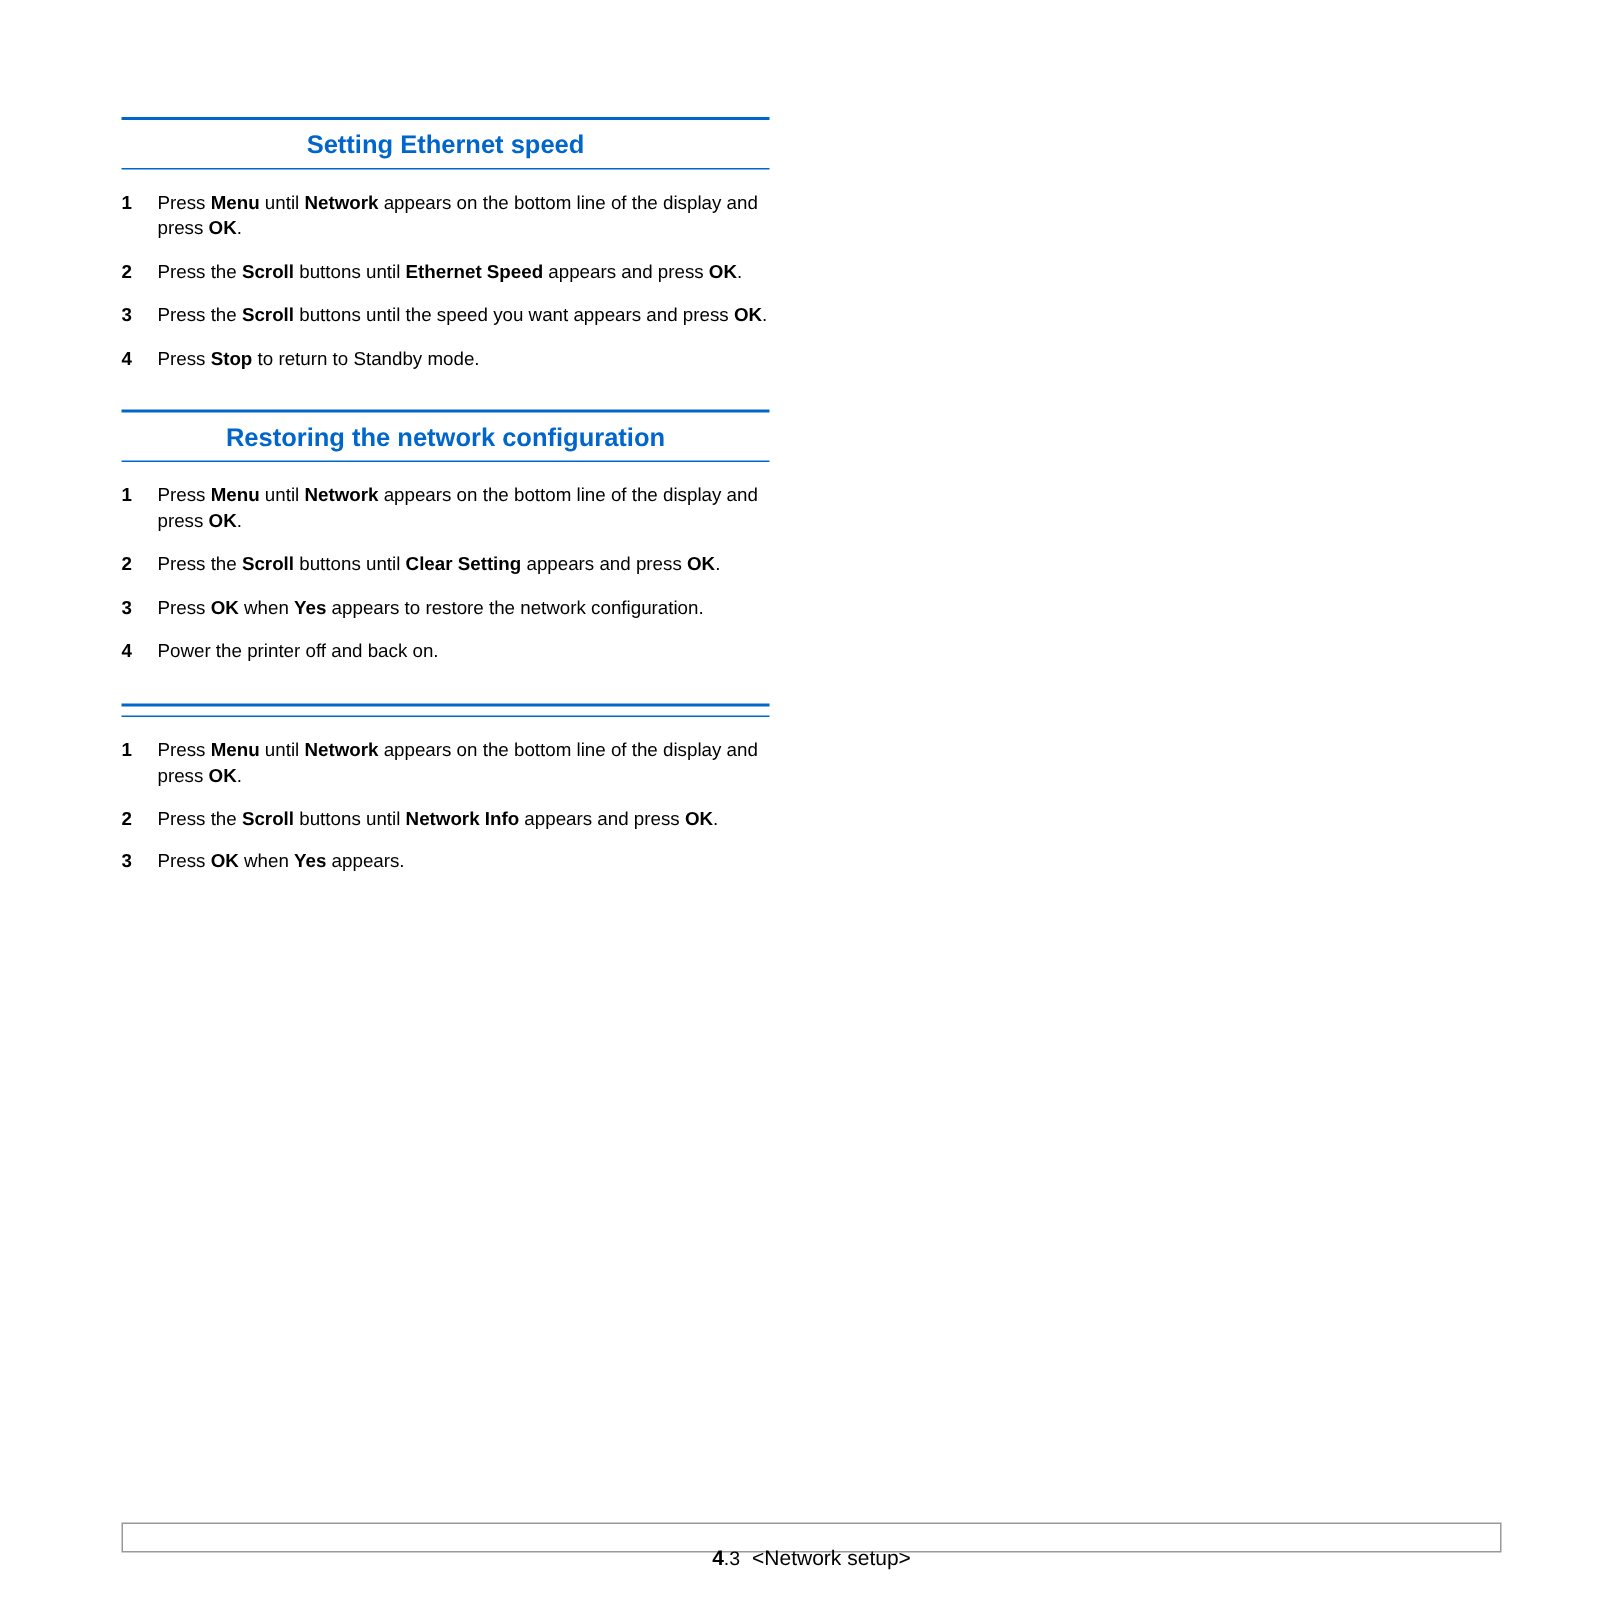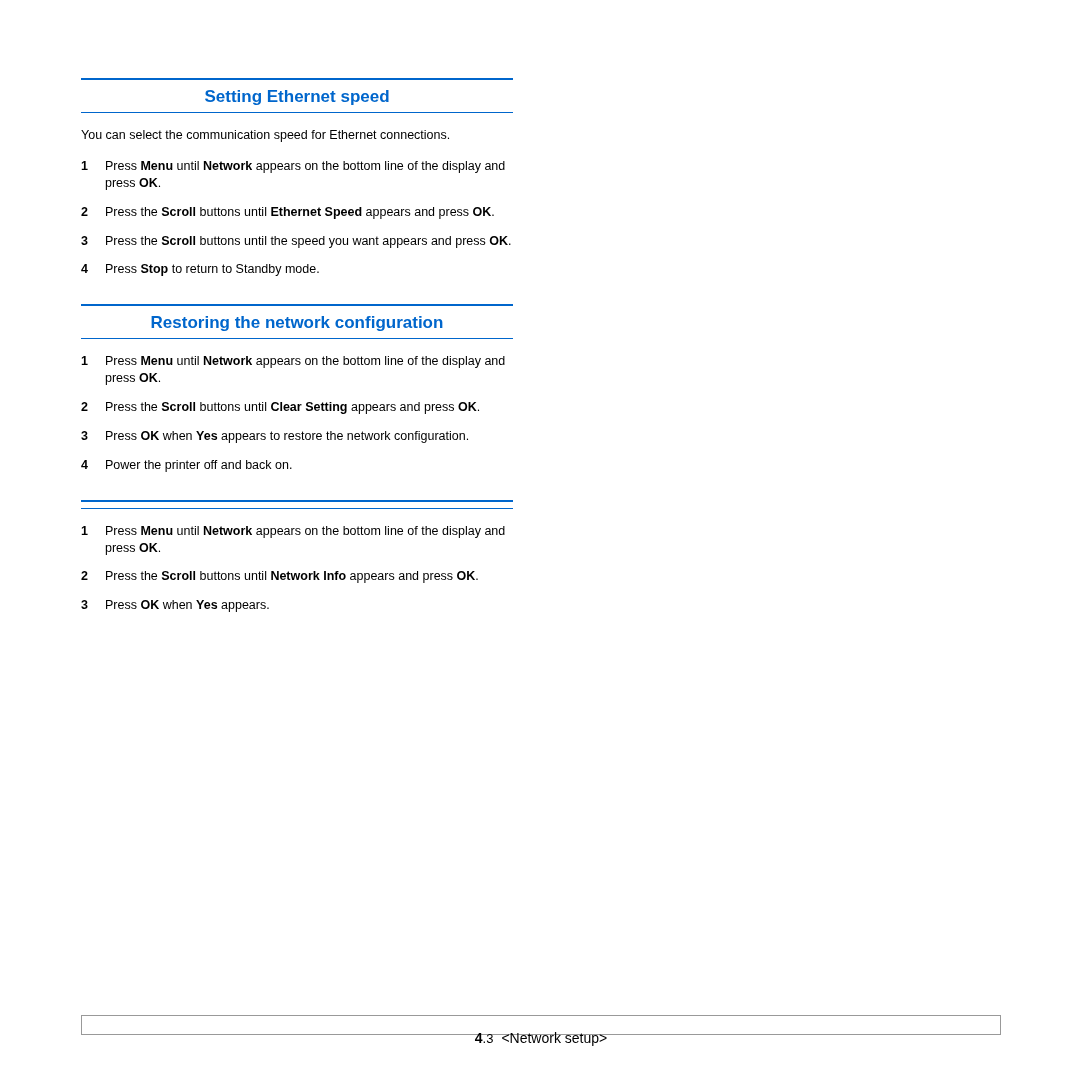--- a/index.html
+++ b/index.html
@@ -105,21 +105,20 @@
 </style>
 </head>
 <body>
 
 <div class="page">
   <div class="content" id="content">
       <div class="section">
         <div class="rule"></div>
         <div class="heading">Setting Ethernet speed</div>
         <div class="rule-bottom"></div>
-        <div class="intro">You can select the communication speed for Ethernet connections.</div>
         <div class="steps">
           <div class="step">
             <div class="step-num">1</div>
             <div class="step-body">Press <b>Menu</b> until <b>Network</b> appears on the bottom line of the display and press <b>OK</b>.</div>
           </div>
           <div class="step">
             <div class="step-num">2</div>
             <div class="step-body">Press the <b>Scroll</b> buttons until <b>Ethernet Speed</b> appears and press <b>OK</b>.</div>
           </div>
           <div class="step">

